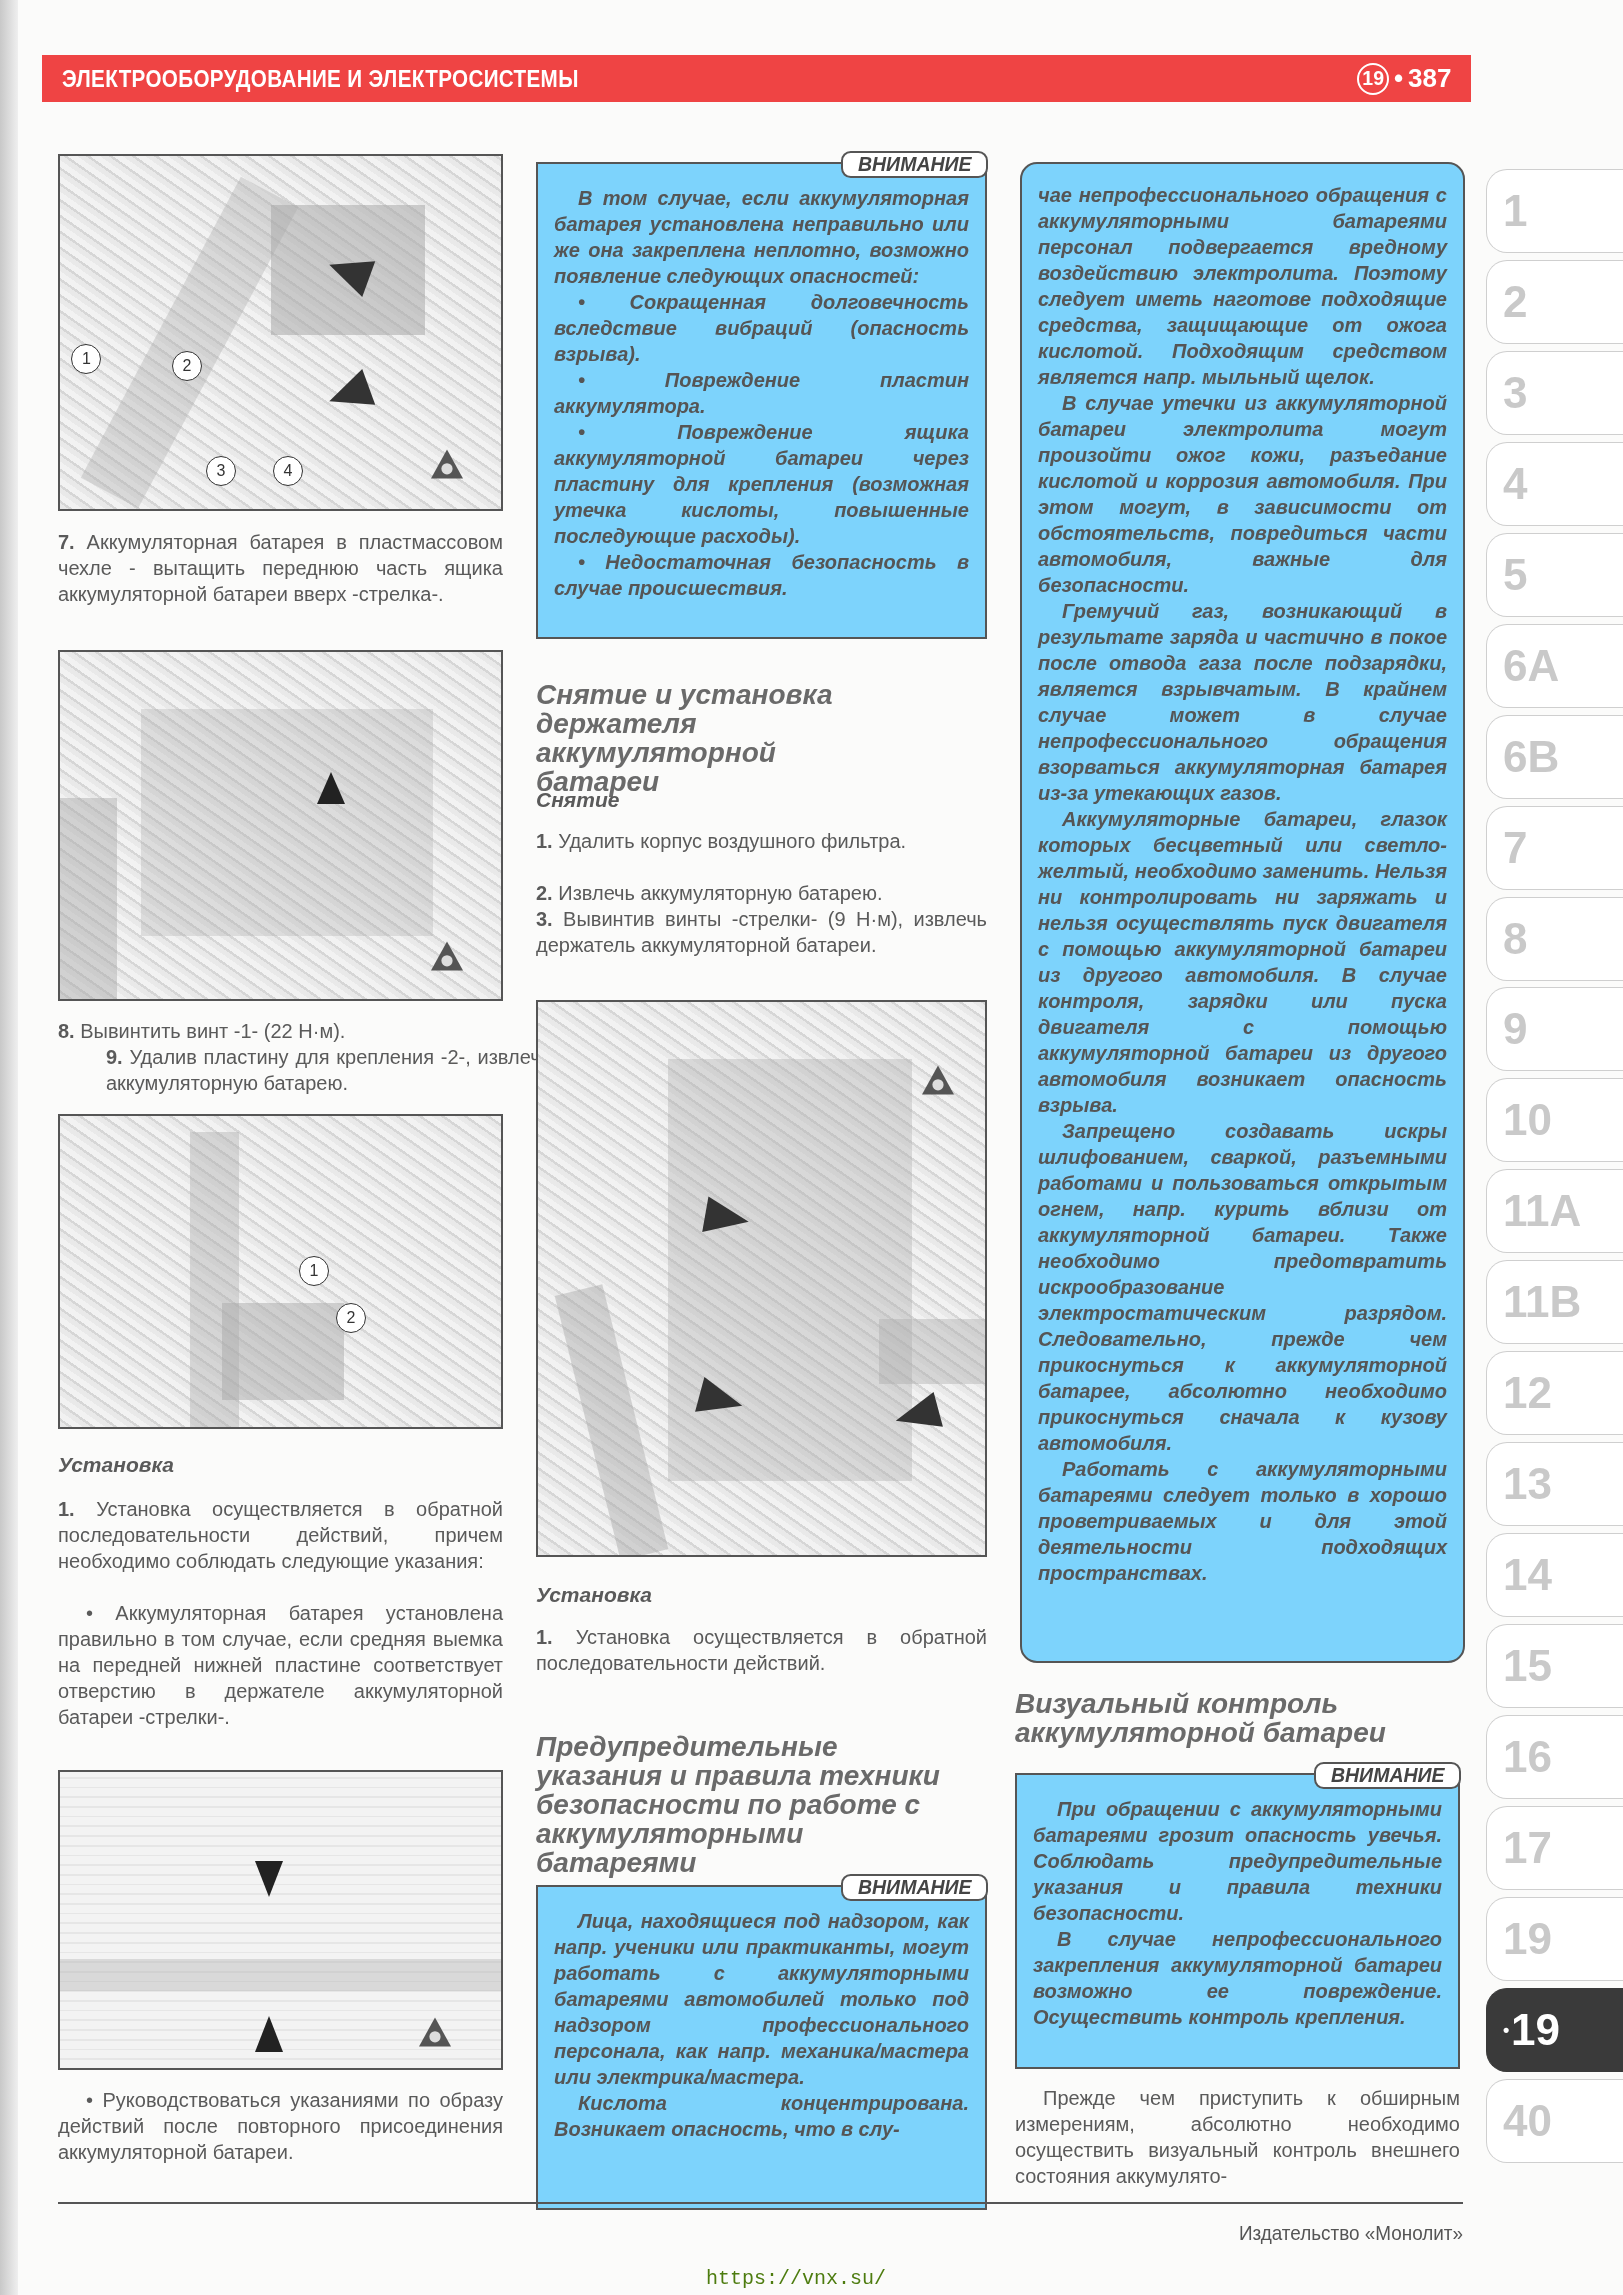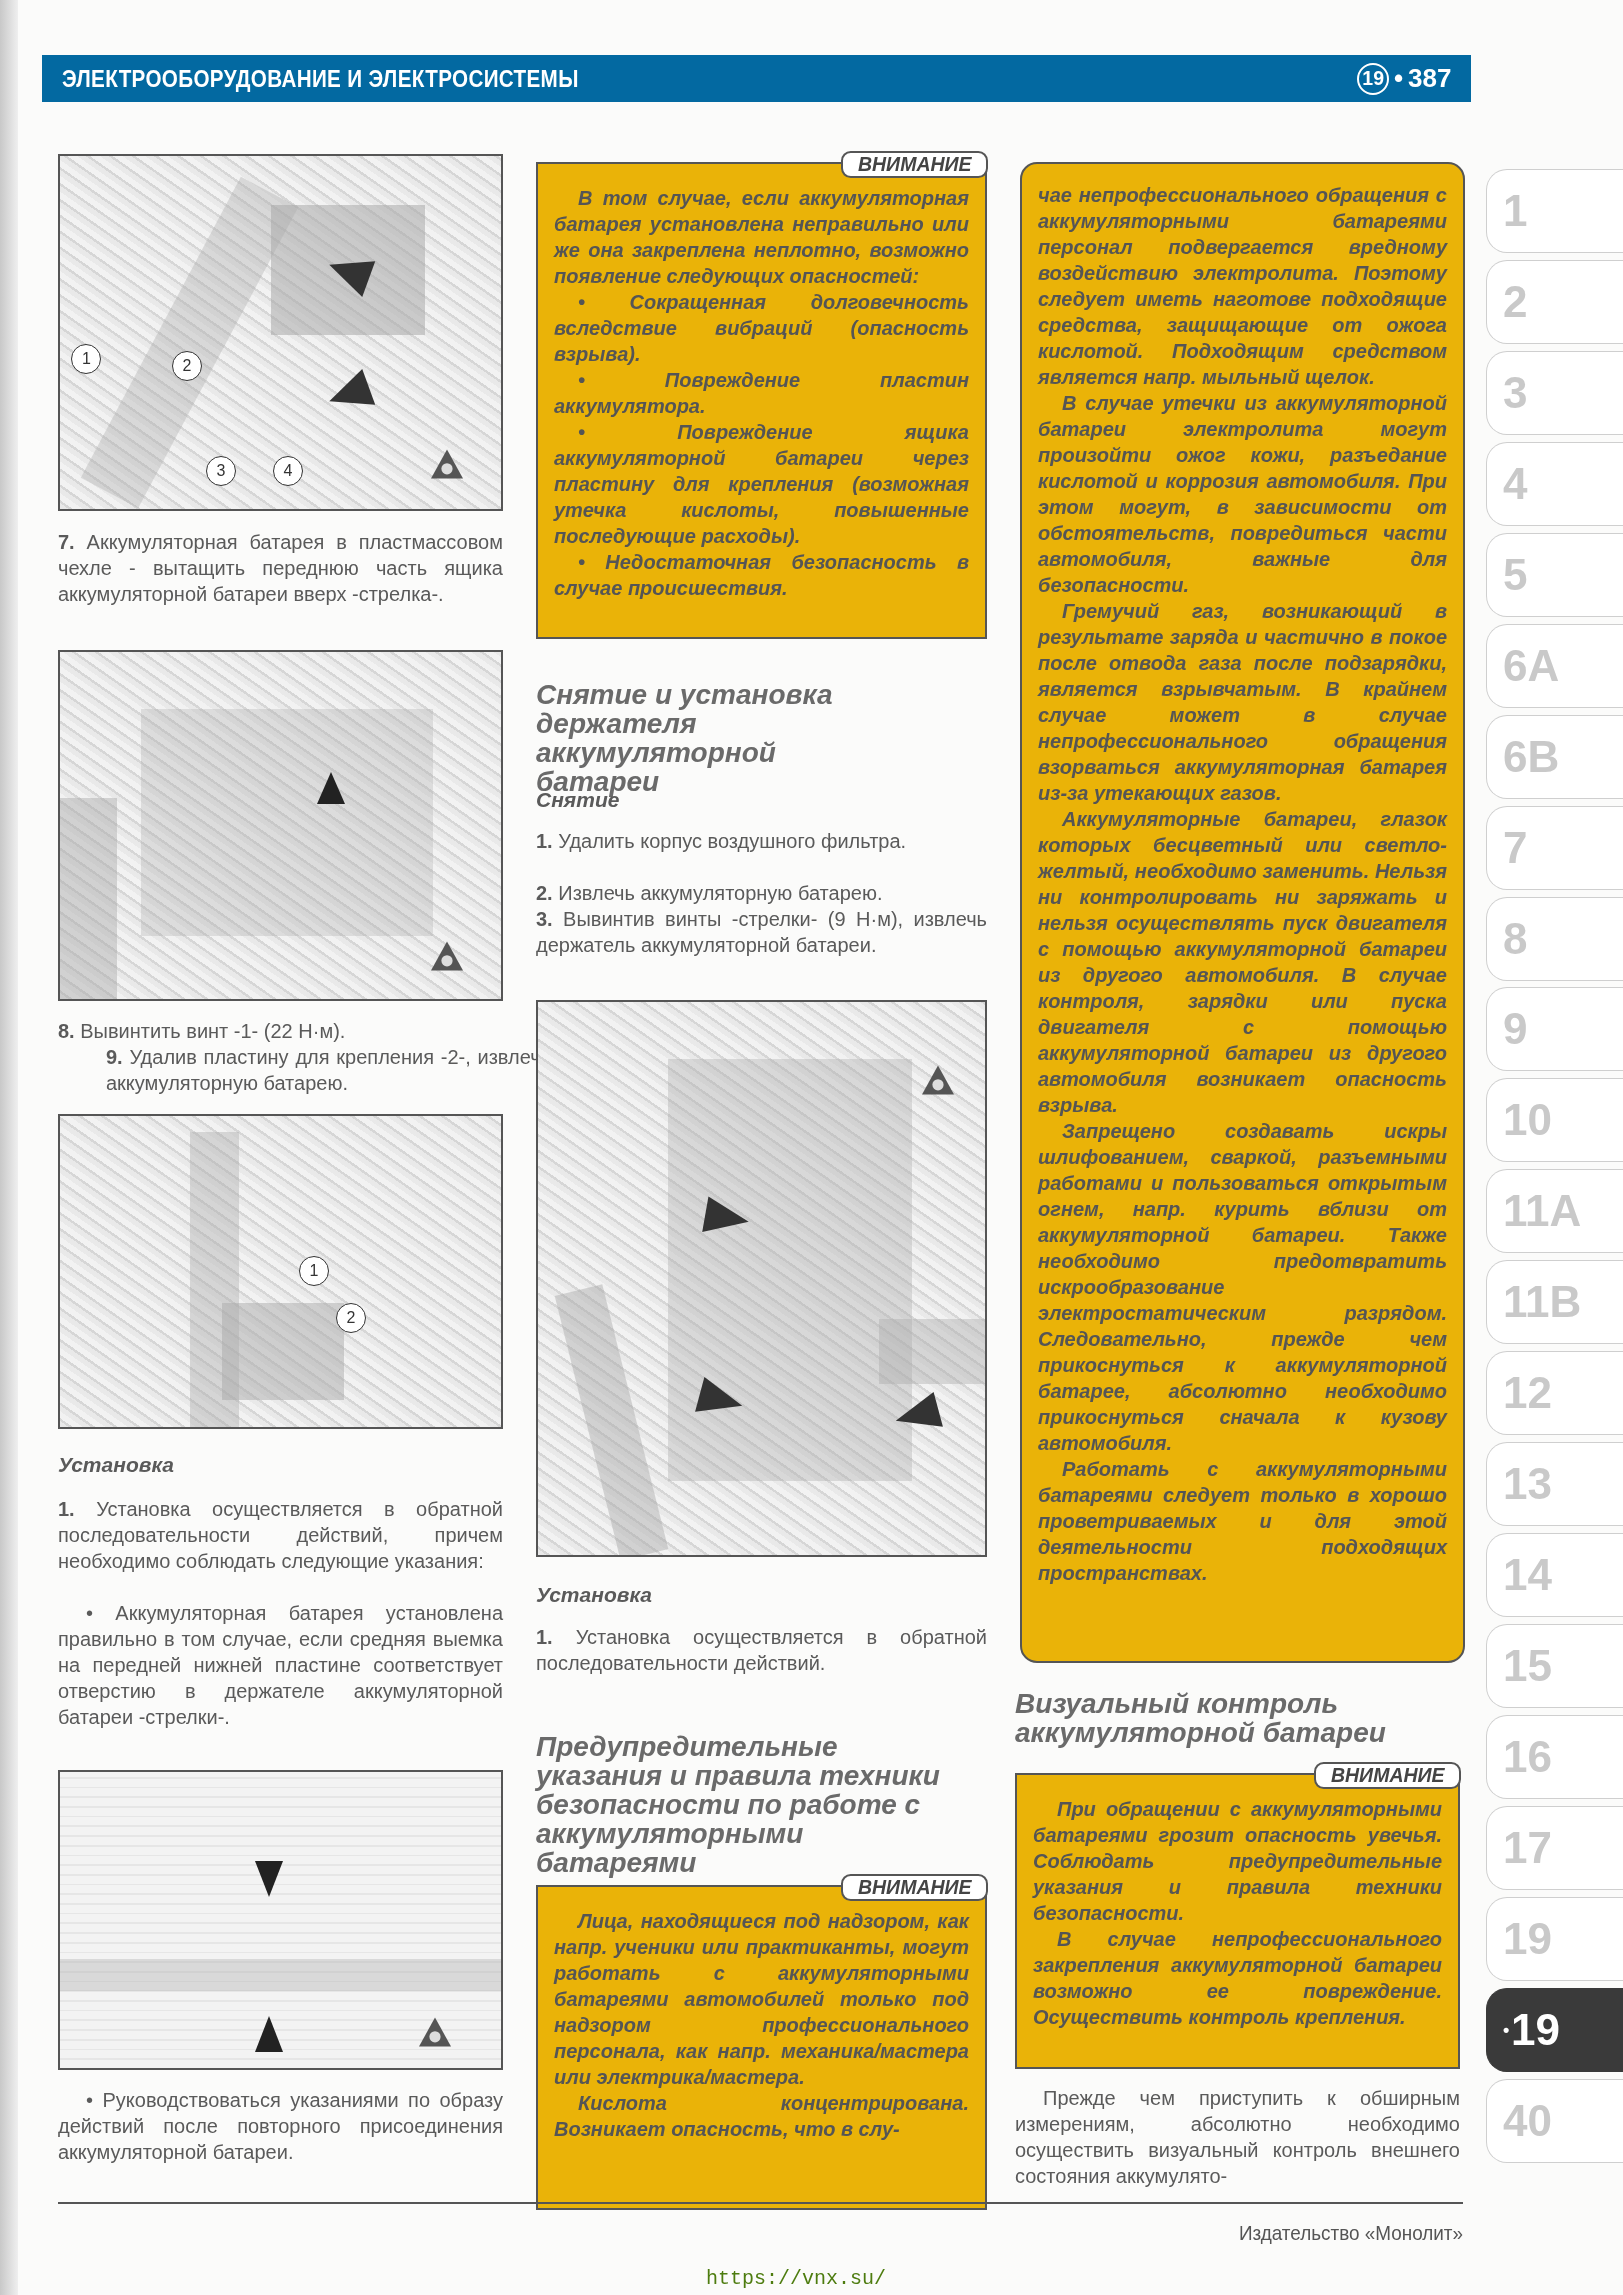--- a/index.html
+++ b/index.html
@@ -1,39 +1,39 @@
 <!DOCTYPE html>
 <html style="font-size:13px"><head>
 <meta charset="utf-8">
 <style>
   html, body { margin:0; padding:0; }
   body { width:1624px; height:2295px; background:#fbfbfa; position:relative; overflow:hidden;
          font-family:"Liberation Sans", sans-serif; color:#4a4a4a; }
   .page-edge { position:absolute; left:0; top:0; width:18px; height:2295px; background:linear-gradient(90deg,#c8c8c8,#efefef); }
-  .header { position:absolute; left:42px; top:55px; width:1429px; height:47px; background:#0369a1;
+  .header { position:absolute; left:42px; top:55px; width:1429px; height:47px; background:#ef4444;
             display:flex; align-items:center; justify-content:space-between; padding:0 19.5px; box-sizing:border-box; }
   .header .title { color:#fff; font-weight:bold; font-size:24px; letter-spacing:0.4px; transform:scaleX(0.86); transform-origin:left; }
   .header .pagenum { color:#fff; font-weight:bold; font-size:26px; display:flex; align-items:center; gap:4.9px; }
   .header .chap { border:2.4px solid #fff; border-radius:50%; width:28px; height:28px; display:inline-flex; align-items:center; justify-content:center; font-size:19.5px; }
 
   .fig { position:absolute; border:2.4px solid #555; box-sizing:border-box; background:
          repeating-linear-gradient(35deg,#e9e9e9 0 4.9px,#d6d6d6 4.9px 7.3px,#f2f2f2 7.3px 13px); overflow:hidden; }
   .fig .shade { position:absolute; background:#a9a9a9; opacity:0.55; }
   .fig .arrow { position:absolute; width:0; height:0; }
   .fig .callout { position:absolute; width:28px; height:28px; border:1.6px solid #333; border-radius:50%; background:#fff;
                   font-size:16px; display:flex; align-items:center; justify-content:center; color:#333; }
   .fig .logo { position:absolute; width:36px; height:32px; }
 
   .txt { position:absolute; font-size:20px; line-height:26px; text-align:justify; color:#5a5a5a; }
   .txt b.num { color:#5a5a5a; font-weight:bold; }
   .p-indent { text-indent:28px; }
   .subhead { position:absolute; font-style:italic; font-weight:bold; font-size:21px; color:#5a5a5a; }
   .h2 { position:absolute; font-style:italic; font-weight:bold; font-size:28px; line-height:29px; color:#6a6a6a; }
 
-  .warn { position:absolute; border:2.4px solid #555; background:#eab308; box-sizing:border-box; padding:21px 16px 9.7px 16px; }
+  .warn { position:absolute; border:2.4px solid #555; background:#7dd3fc; box-sizing:border-box; padding:21px 16px 9.7px 16px; }
   .warn .tag { position:absolute; top:-13px; right:-3.2px; background:#fff; border:2.4px solid #555; border-radius:9.7px;
                font-style:italic; font-weight:bold; font-size:19.5px; padding:0 14.6px; color:#444; line-height:23px; }
   .warn .body { font-style:italic; font-weight:bold; font-size:20px; line-height:26px; text-align:justify; color:#555; }
   .warn .body p { margin:0; text-indent:24px; }
 
   .tabs { position:absolute; left:1486px; top:169px; width:138px; }
   .tab { position:absolute; left:0; width:138px; height:84px; border:1.6px solid #cfcfcf; border-right:none;
          border-radius:21px 0 0 21px; box-sizing:border-box; background:#fff;
          font-weight:bold; font-size:44px; color:#c9c9c9; display:flex; align-items:center; padding-left:16px; }
   .tab.active { background:#3a3a3a; color:#fff; border-color:#3a3a3a; }

